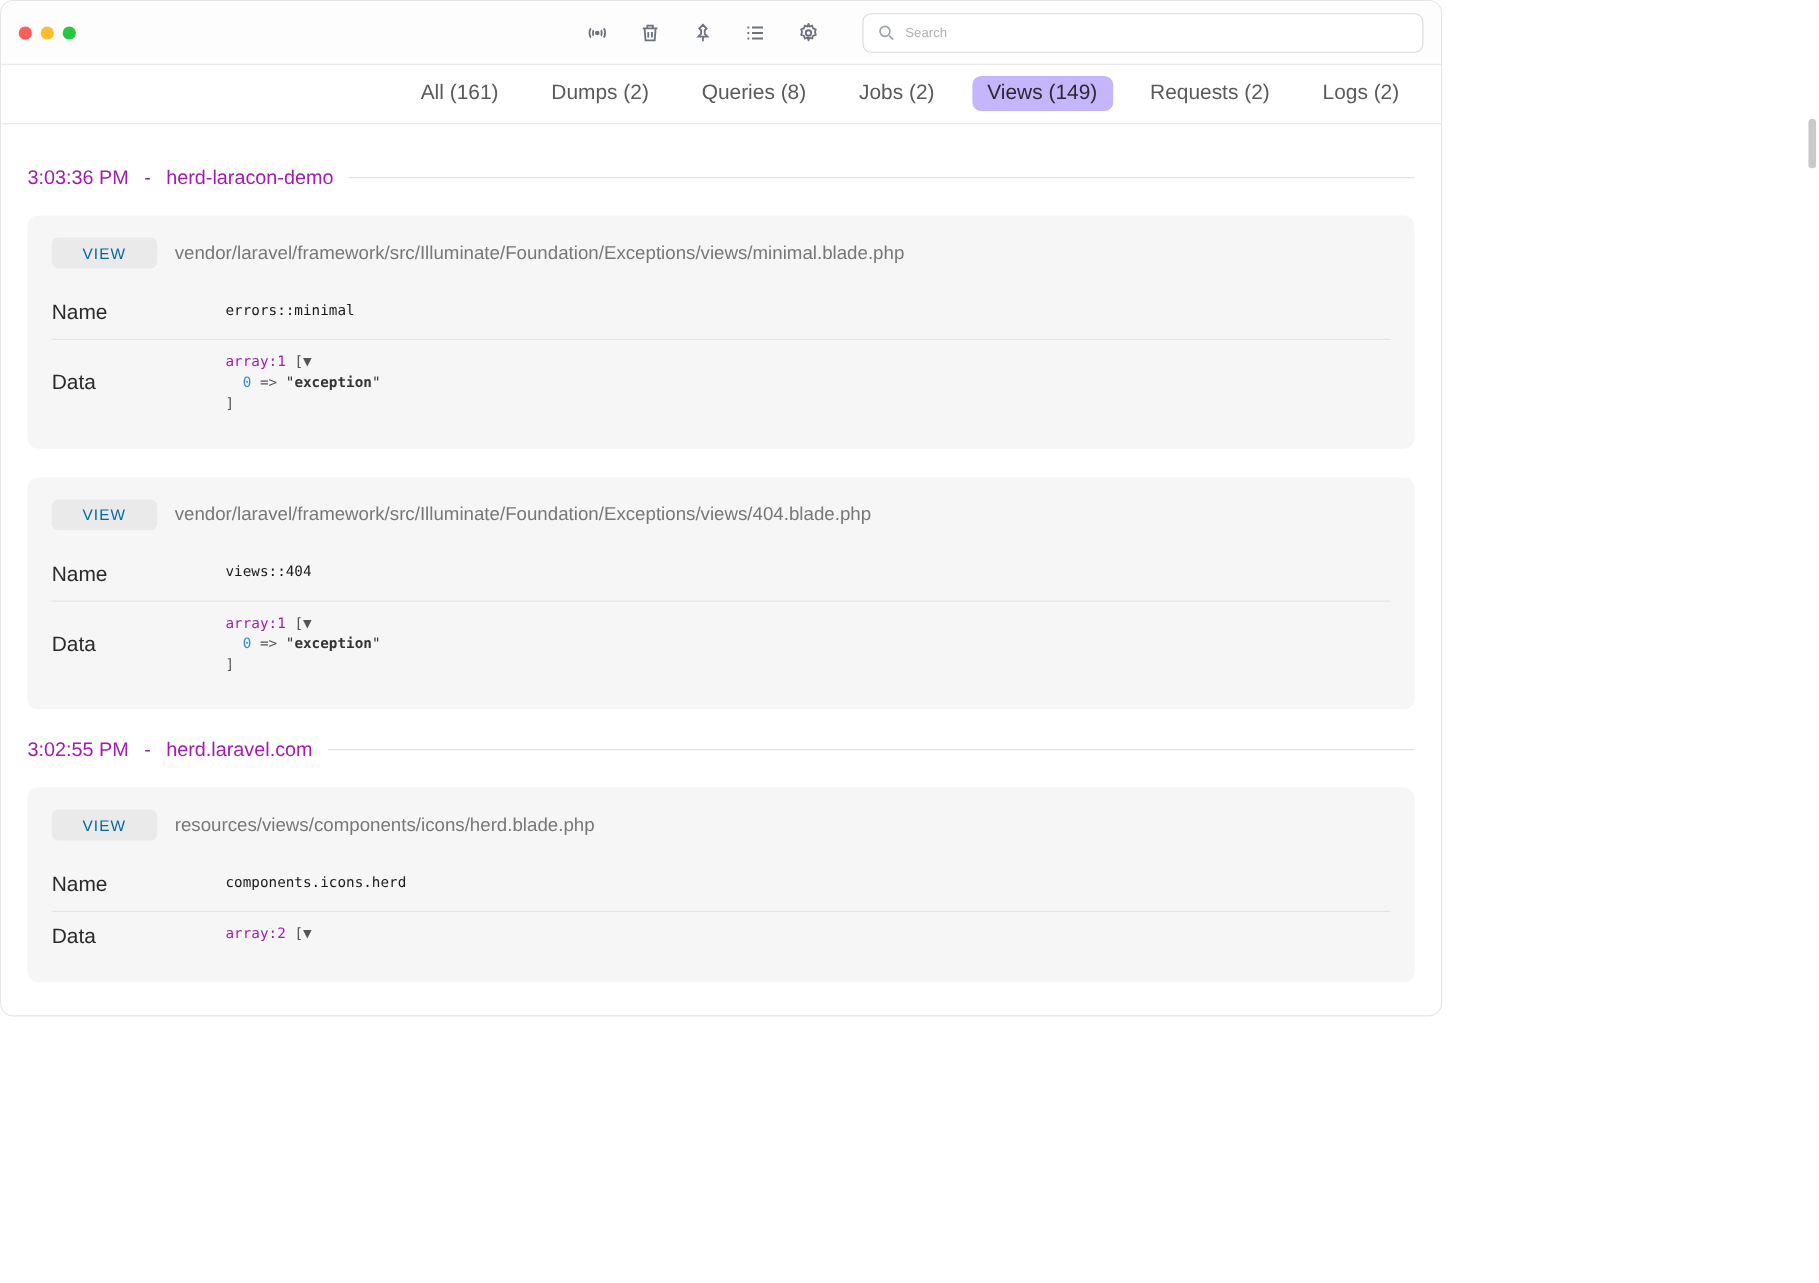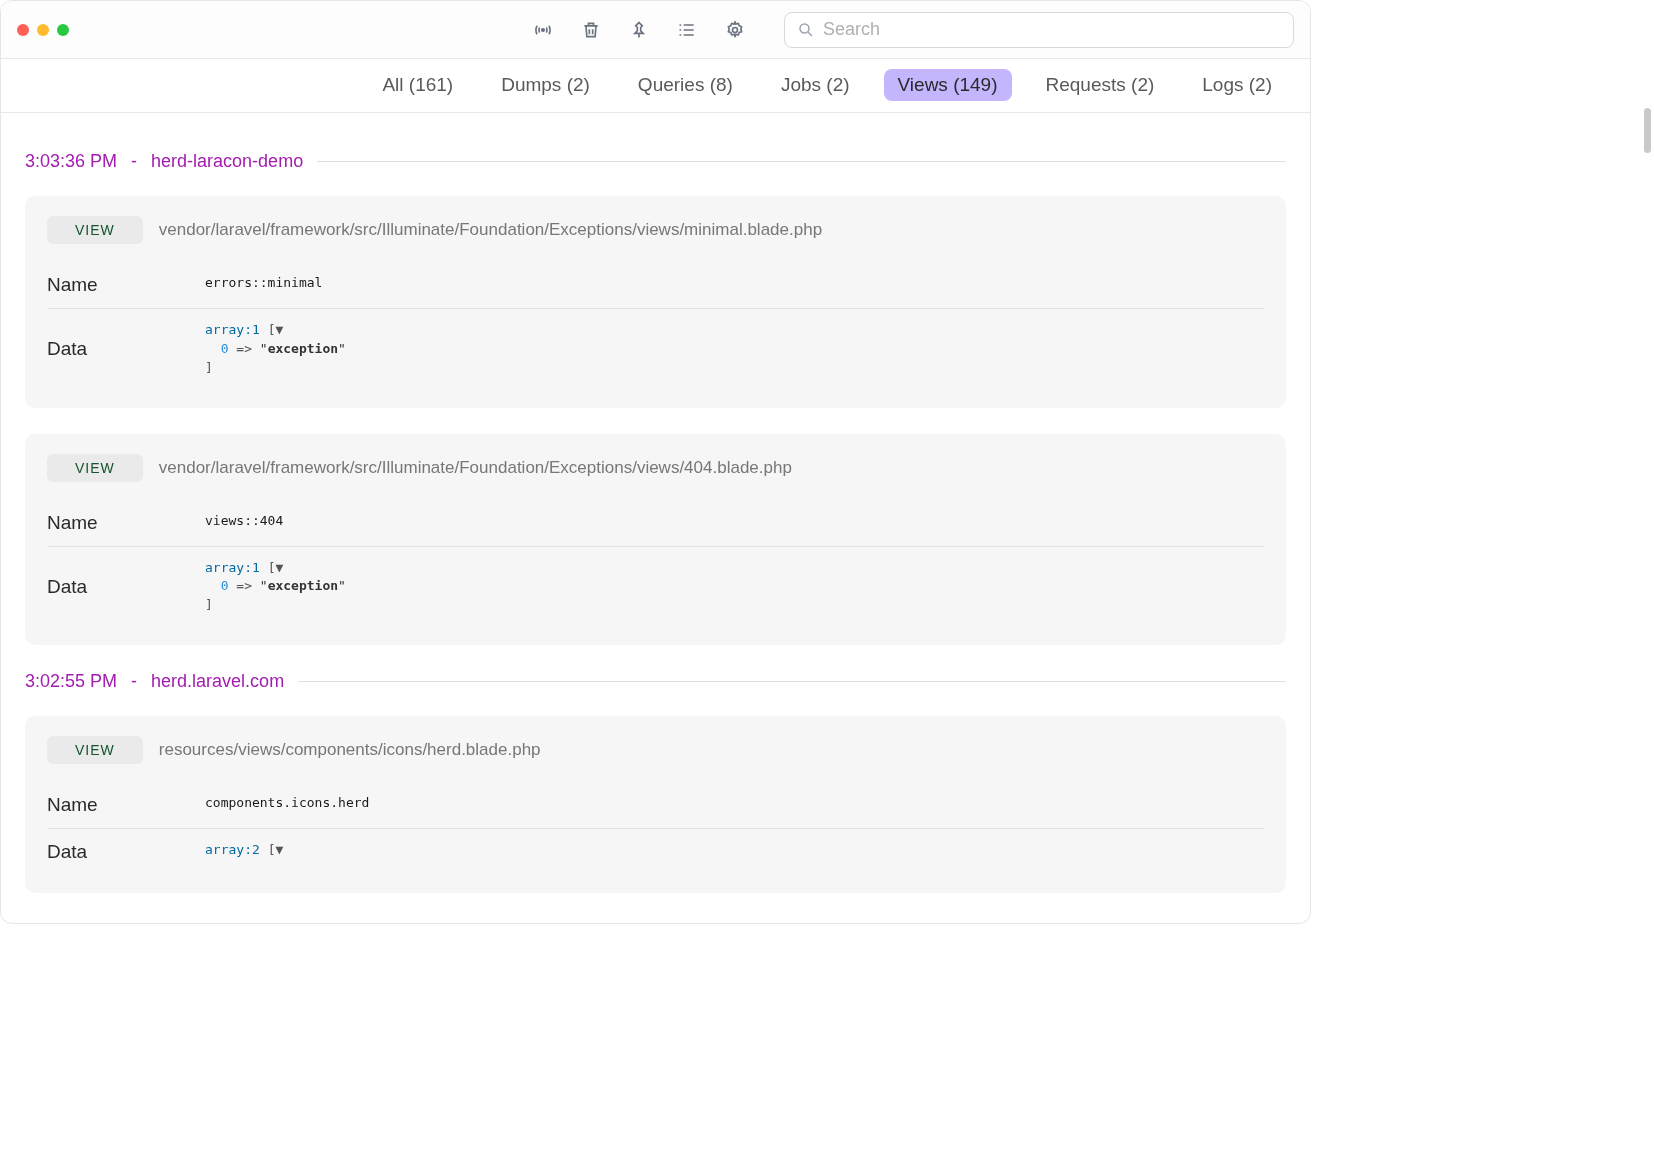--- a/index.html
+++ b/index.html
@@ -49,21 +49,21 @@
   background: #fff;
   border: 1px solid #d9d9d9;
   border-radius: 8px;
   padding: 6px 12px;
   width: 510px;
   height: 36px;
 }
 .search-wrap svg { color: #9ca3af; }
 .search-input {
   border: none; outline: none;
-  font-size: 18px;
+  font-size: 12px;
   margin-left: 8px;
   flex: 1;
   color: #333;
 }
 .search-input::placeholder { color: #b0b0b0; }
 .tabs {
   display: flex;
   gap: 20px;
   padding: 10px 24px 11px;
   border-bottom: 1px solid #e8e8e8;
@@ -105,21 +105,21 @@
   margin-bottom: 26px;
 }
 .card-head {
   display: flex;
   align-items: center;
   gap: 16px;
   margin-bottom: 18px;
 }
 .badge {
   background: #eaeaea;
-  color: #14532d;
+  color: #0369a1;
   font-size: 14px;
   letter-spacing: 1px;
   padding: 6px 28px;
   border-radius: 6px;
   font-weight: 500;
 }
 .filepath {
   color: #777;
   font-size: 17px;
 }
@@ -136,21 +136,21 @@
   color: #2a2a2a;
   display: flex;
   align-items: center;
 }
 .row .value {
   font-family: ui-monospace, "SF Mono", Menlo, Consolas, monospace;
   font-size: 13px;
   line-height: 1.45;
   white-space: pre;
 }
-.kw-array { color: #0369a1; }
+.kw-array { color: #a21caf; }
 .kw-key { color: #2a8fd8; }
 .kw-punct { color: #555; }
 .kw-str { color: #333; }
 .kw-strong { font-weight: 700; }
 .mono { font-family: ui-monospace, "SF Mono", Menlo, Consolas, monospace; }
 .scrollbar {
   position: absolute;
   right: 3px;
   top: 108px;
   width: 7px;

